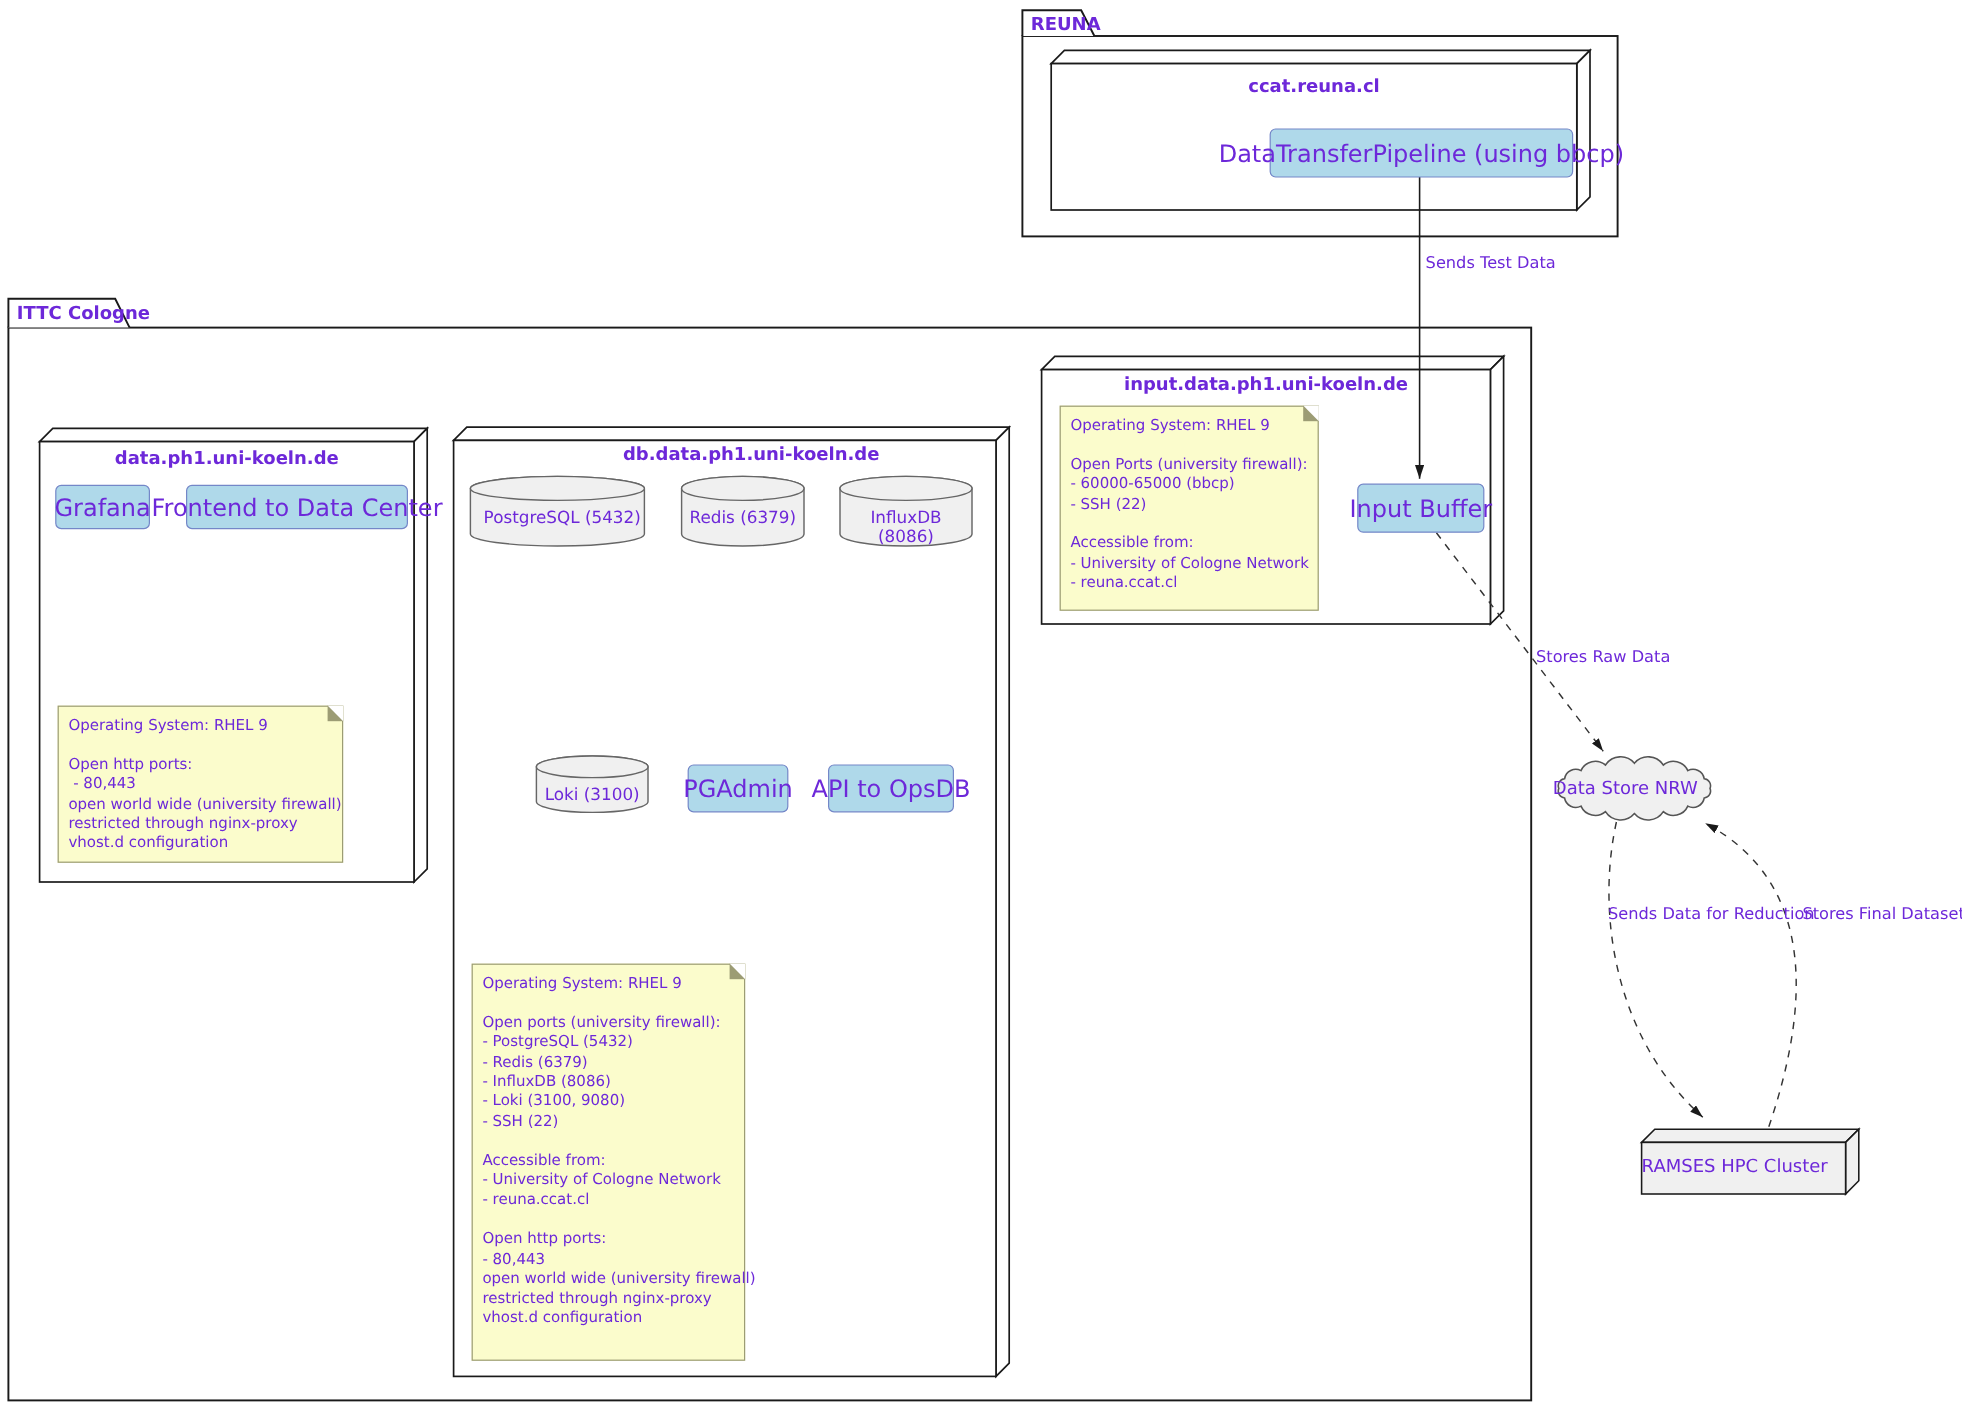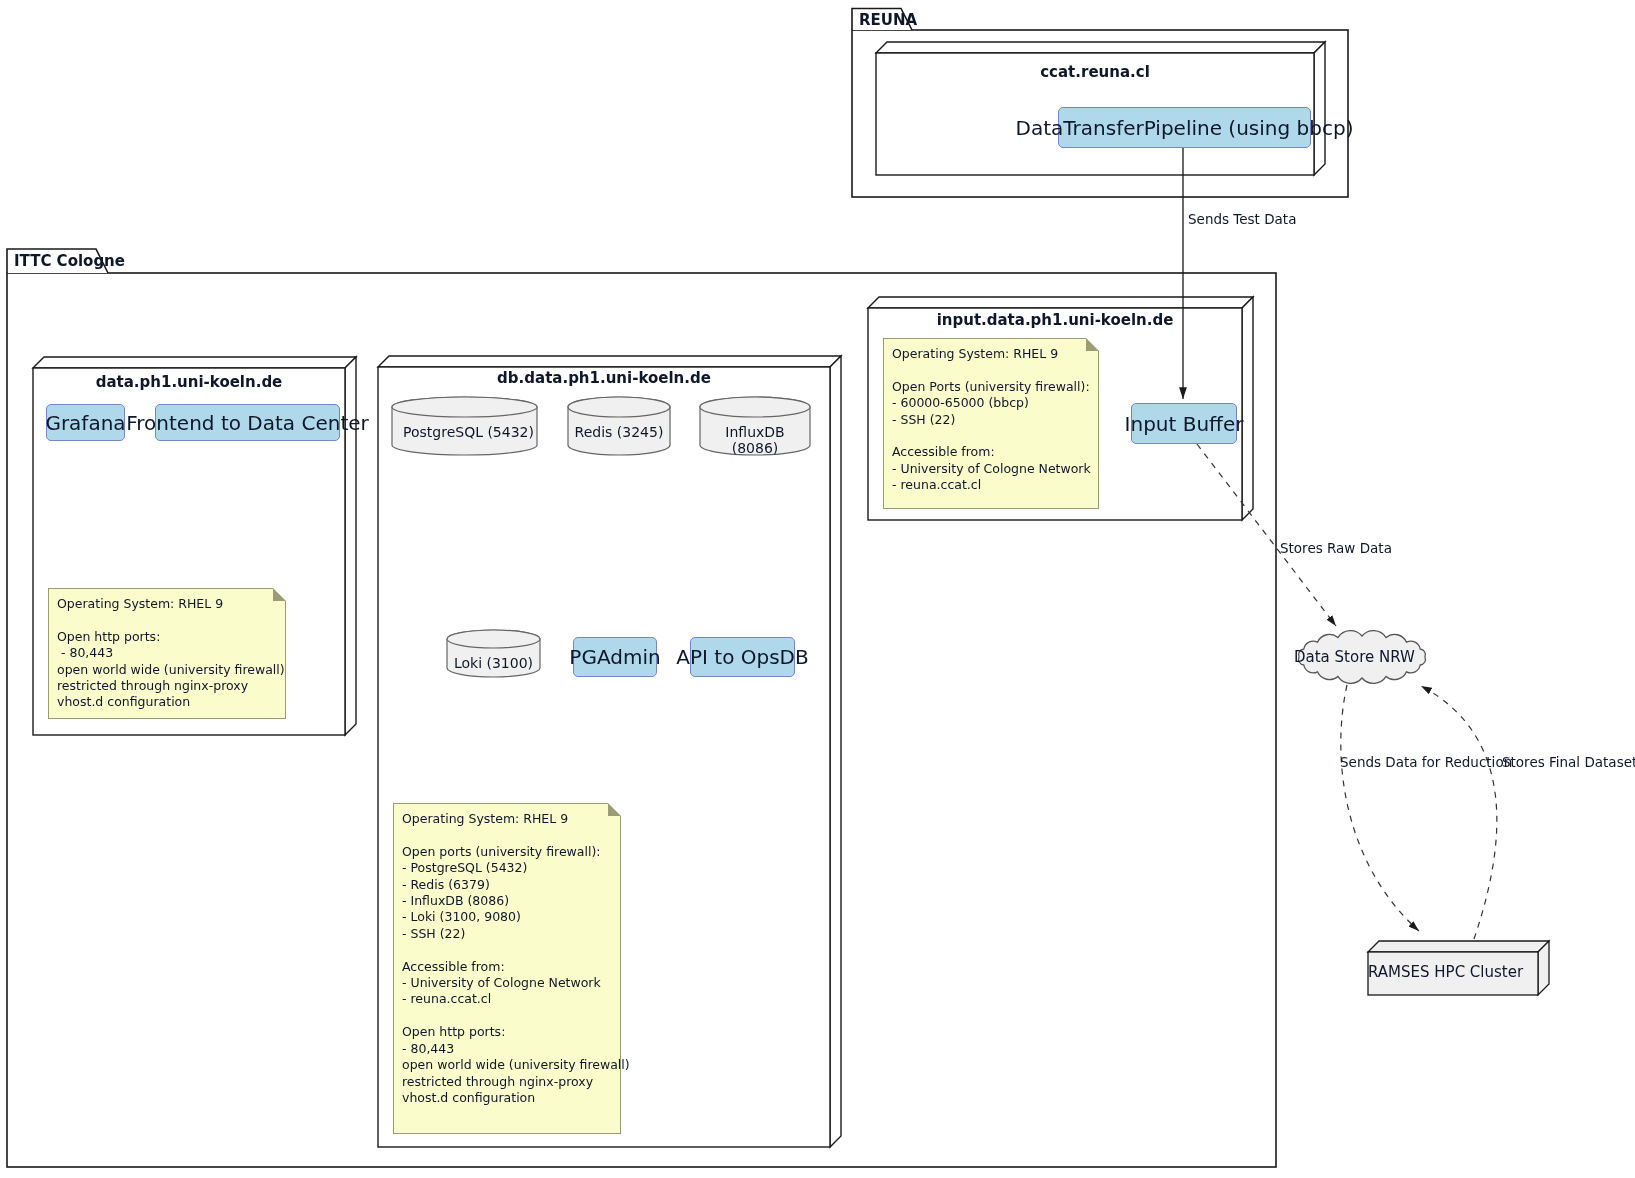--- a/index.html
+++ b/index.html
@@ -1,17 +1,17 @@
 <!DOCTYPE html>
 <html style="--comp-fill: #AFD9EA; --comp-border: #7487C8; --note-fill: #FBFCCC; --note-border: #9C9C74; --shape-fill: #F0F0F0; --shape-border: #666666; --line: #1A1A1A;"><head>
 <meta charset="utf-8">
 <style>
   html,body{margin:0;padding:0;background:#ffffff;}
   #canvas{position:relative;width:1635px;height:1178px;background:#fff;
-          font-family:"DejaVu Sans","Liberation Sans",sans-serif;color:#0f172a;}
+          font-family:"DejaVu Sans","Liberation Sans",sans-serif;color:#6d28d9;}
   #shapes{position:absolute;left:0;top:0;z-index:0;}
   .pkg-shape{fill:#ffffff;stroke:var(--line);stroke-width:1.6;}
   .node-shape{fill:#ffffff;stroke:var(--line);stroke-width:1.4;}
   .gray-shape{fill:var(--shape-fill);stroke:var(--line);stroke-width:1.3;}
   .cyl-shape{fill:var(--shape-fill);stroke:var(--shape-border);stroke-width:1.2;}
   .cloud-shape{fill:var(--shape-fill);stroke:#555;stroke-width:1.3;}
   .edge-solid{fill:none;stroke:var(--line);stroke-width:1.3;}
   .edge-dashed{fill:none;stroke:#333;stroke-width:1.2;stroke-dasharray:6 6;}
   .lbl{position:absolute;z-index:2;white-space:nowrap;}
   .tab-label{font-weight:bold;font-size:15px;}
@@ -83,21 +83,21 @@
     <path class="edge-dashed" d="M1197,444 L1336,626" marker-end="url(#arr)"></path>
     <path class="edge-dashed" d="M1347,685 C1330,762 1346,866 1419,931" marker-end="url(#arr)"></path>
     <path class="edge-dashed" d="M1474,939 C1506,845 1517,737 1421,686" marker-end="url(#arr)"></path>
   </svg>
 
   <div class="lbl tab-label" style="left:859px;top:11px;">REUNA</div>
   <div class="lbl tab-label" style="left:14px;top:252px;">ITTC Cologne</div>
 
   <div class="lbl node-title" style="left:876px;top:63px;width:438px;">ccat.reuna.cl</div>
   <div class="lbl node-title" style="left:33px;top:373px;width:312px;">data.ph1.uni-koeln.de</div>
-  <div class="lbl node-title" style="left:378px;top:369px;width:452px;">db.data.ph1.uni-koeln.de</div>
+  <div class="lbl node-title" style="left:400px;top:369px;width:452px;">db.data.ph1.uni-koeln.de</div>
   <div class="lbl node-title" style="left:868px;top:311px;width:374px;">input.data.ph1.uni-koeln.de</div>
   <div class="lbl plain-title" style="left:1368px;top:963px;width:170px;">RAMSES HPC Cluster</div>
   <div class="lbl plain-title" style="left:1294px;top:648px;width:136px;">Data Store NRW</div>
 
   <div class="note" style="left:48px;top:588px;width:228px;height:116px;">Operating System: RHEL 9
 
 Open http ports:
  - 80,443
 open world wide (university firewall)
 restricted through nginx-proxy
@@ -131,21 +131,21 @@
 - reuna.ccat.cl</div>
 
   <div class="component" style="left:46px;top:404px;width:77px;height:35px;">Grafana</div>
   <div class="component" style="left:155px;top:404px;width:183px;height:35px;">Frontend to Data Center</div>
   <div class="component" style="left:1058px;top:107px;width:251px;height:39px;">DataTransferPipeline (using bbcp)</div>
   <div class="component" style="left:1131px;top:403px;width:104px;height:39px;">Input Buffer</div>
   <div class="component" style="left:573px;top:637px;width:82px;height:38px;">PGAdmin</div>
   <div class="component" style="left:690px;top:637px;width:103px;height:38px;">API to OpsDB</div>
 
   <div class="cyl-label" style="left:392px;top:424px;width:153px;">PostgreSQL (5432)</div>
-  <div class="cyl-label" style="left:568px;top:424px;width:102px;">Redis (3245)</div>
+  <div class="cyl-label" style="left:568px;top:424px;width:102px;">Redis (6379)</div>
   <div class="cyl-label" style="left:700px;top:424px;width:110px;">InfluxDB (8086)</div>
   <div class="cyl-label" style="left:447px;top:655px;width:93px;">Loki (3100)</div>
 
   <div class="edge-label" style="left:1188px;top:211px;">Sends Test Data</div>
   <div class="edge-label" style="left:1280px;top:540px;">Stores Raw Data</div>
   <div class="edge-label" style="left:1340px;top:754px;">Sends Data for Reduction</div>
   <div class="edge-label" style="left:1502px;top:754px;">Stores Final Datasets</div>
 
 </div>
 

